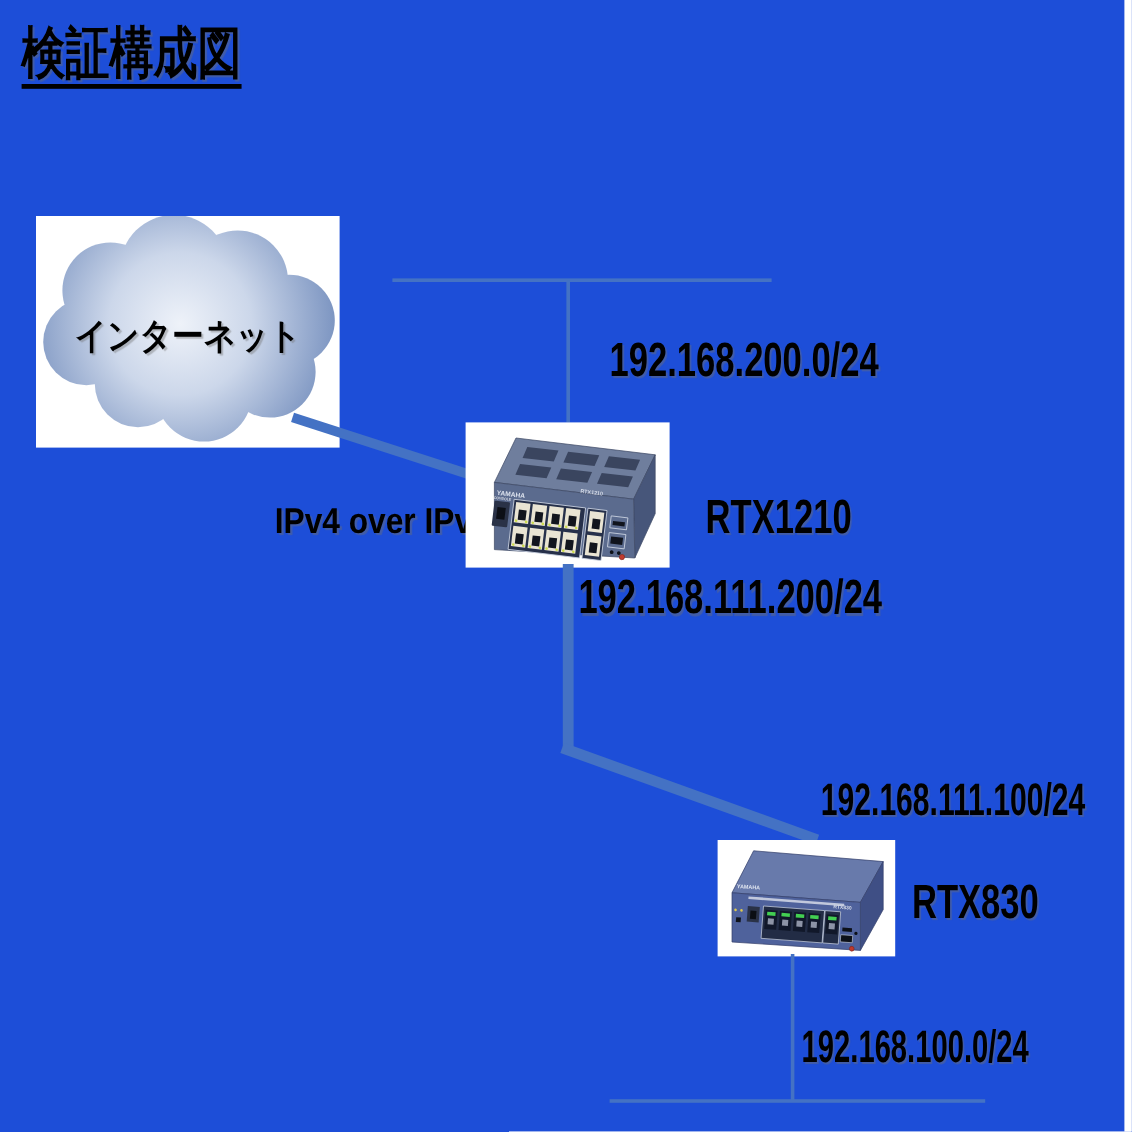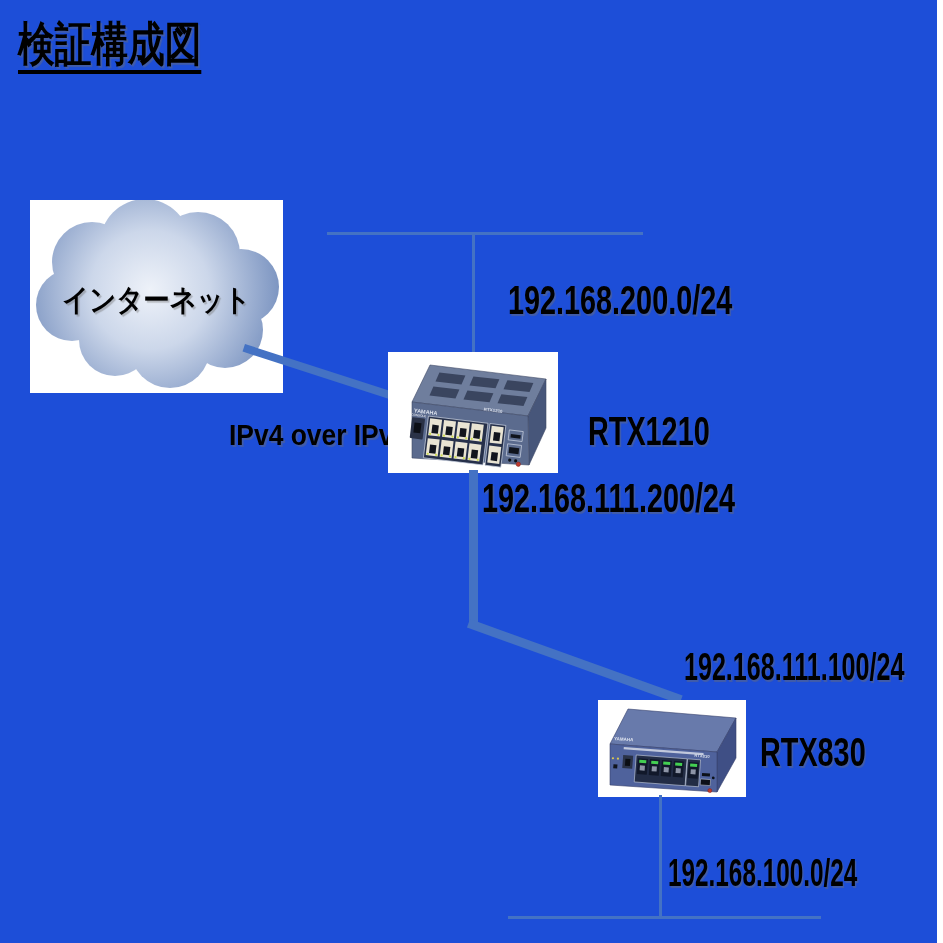--- a/index.html
+++ b/index.html
@@ -21,21 +21,21 @@
   .line{position:absolute;background:#4472C4;transform-origin:0 0;}
   .seg-top   {left:327px;top:232px;width:316px;height:3px;}
   .drop-top  {left:472px;top:234px;width:3px;height:118px;}
   .tunnel-ln {left:245px;top:344px;width:249px;height:8px;transform:rotate(17.9deg);}
   .trunk-v   {left:469px;top:470px;width:9px;height:153px;}
   .trunk-d   {left:470px;top:619px;width:226px;height:9px;transform:rotate(19.8deg);}
   .drop-bot  {left:659px;top:795px;width:3px;height:123px;}
   .seg-bot   {left:508px;top:916px;width:313px;height:3px;}
   
   .imgbox{position:absolute;background:#fff;}
-  .cloud-box  {left:30px;top:200px;width:253px;height:193px;}
+  .cloud-box  {left:30px;top:180px;width:253px;height:193px;}
   .rtx1210-box{left:388px;top:352px;width:170px;height:121px;}
   .rtx830-box {left:598px;top:700px;width:148px;height:97px;}
   .cloud-label{position:absolute;left:0;right:0;top:80px;text-align:center;
                font-weight:bold;font-size:30px;color:#000;transform:scaleX(.88);
                text-shadow:2px 2px 1px rgba(110,110,110,.4);white-space:nowrap;}
   svg{display:block;}
 </style>
 </head>
 <body>
 

